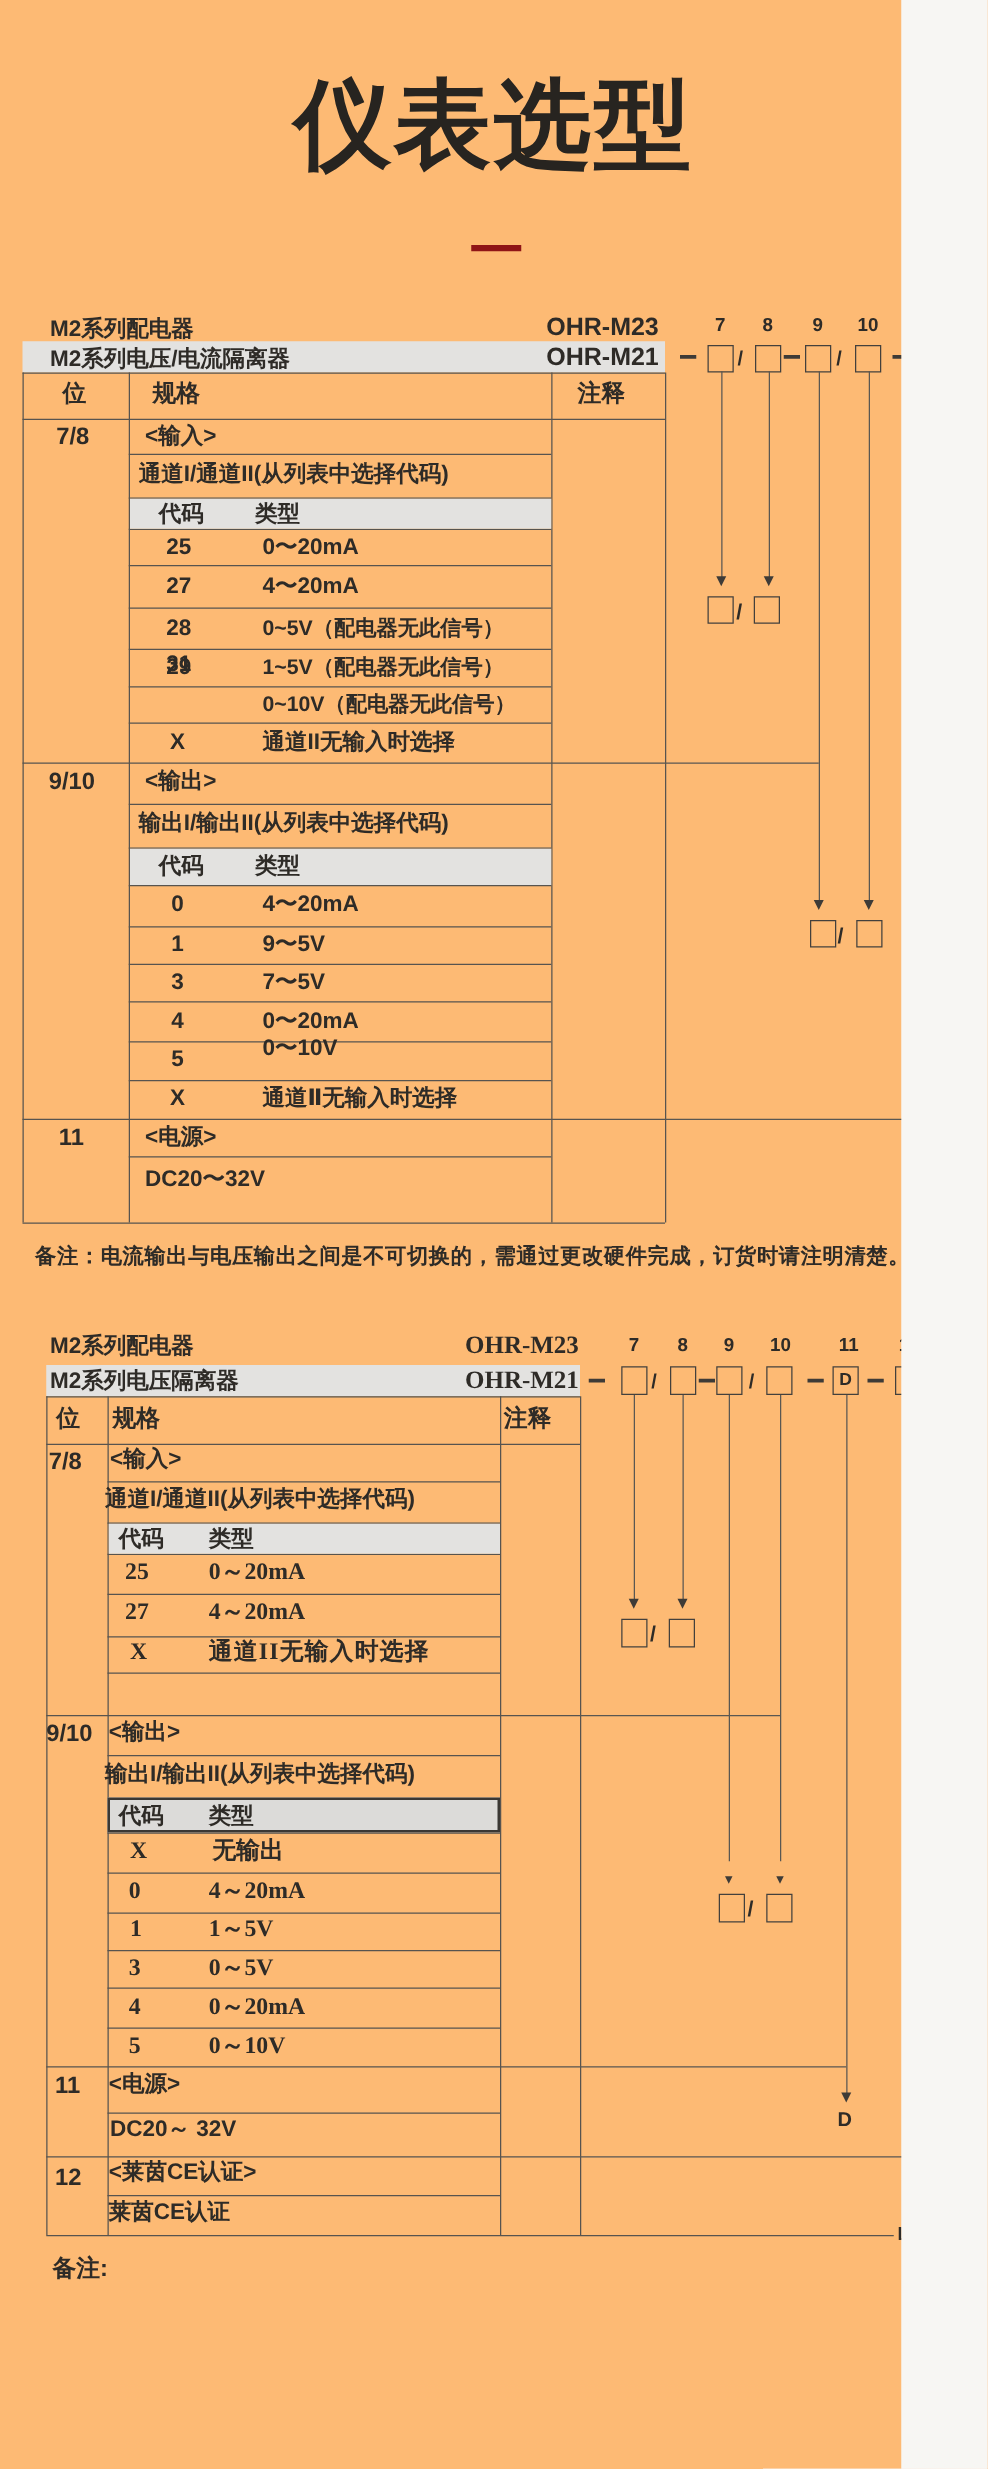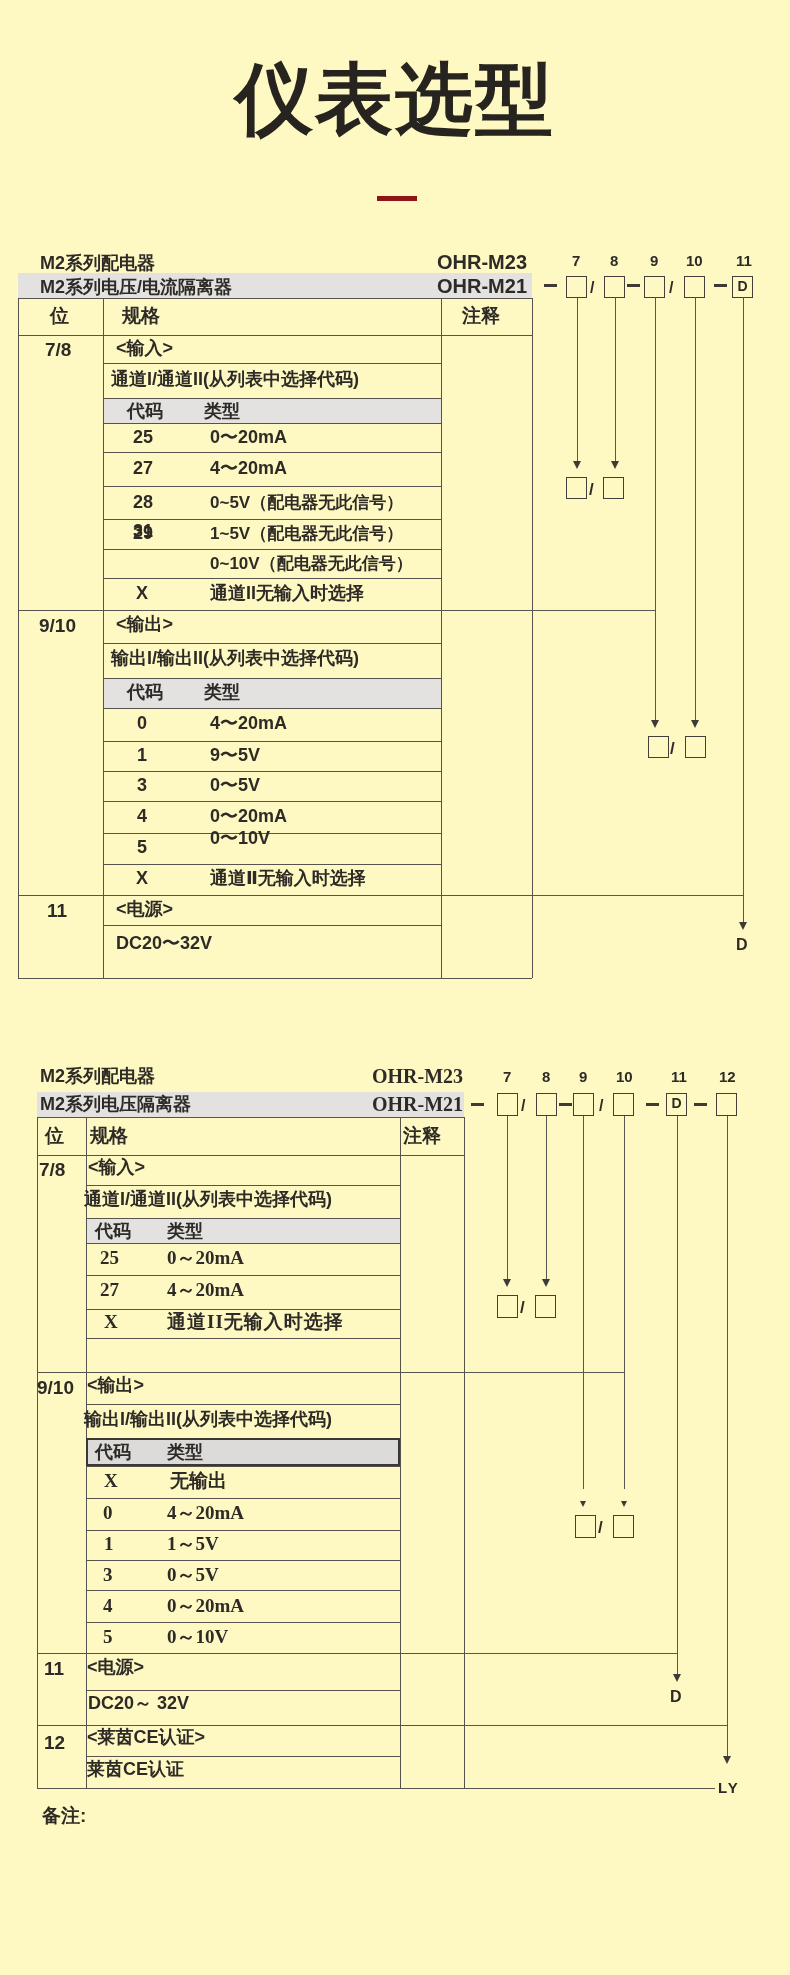--- a/index.html
+++ b/index.html
@@ -1,16 +1,16 @@
 <!DOCTYPE html>
 <html><head>
 <meta charset="utf-8">
 <style>
   html,body{margin:0;padding:0;background:#f7f6f3;}
-  #page{position:relative;width:790px;height:1975px;background:#fef9c3;overflow:hidden;
+  #page{position:relative;width:721px;height:1975px;background:#fdba74;overflow:hidden;
         font-family:"Liberation Sans","DejaVu Sans",sans-serif;color:#2e2b27;}
   .t{position:absolute;white-space:nowrap;font-weight:bold;font-size:18px;line-height:1.15;}
   .s15{font-size:15px}.s16{font-size:16px}.s17{font-size:17px}.s19{font-size:19px}.s20{font-size:20px}
   .sf{font-family:"Liberation Serif","DejaVu Serif",serif;}
   .hl{position:absolute;height:1px;background:#57544f;}
   .vl{position:absolute;width:1px;background:#57544f;}
   .band{position:absolute;background:#e3e2e0;}
   .band-bordered{position:absolute;background:#dcdbd9;border:2px solid #3b3834;box-sizing:border-box;}
   .bx{position:absolute;width:21px;height:22px;border:1.5px solid #43403c;box-sizing:border-box;
       text-align:center;font-weight:bold;font-size:14px;line-height:19px;}
@@ -113,21 +113,21 @@
   <span class="t s19" style="left:39px;top:615px">9/10</span>
   <span class="t" style="left:116px;top:614px">&lt;输出&gt;</span>
   <span class="t" style="left:111px;top:648px">输出I/输出II(从列表中选择代码)</span>
   <span class="t" style="left:127px;top:682px">代码</span>
   <span class="t" style="left:204px;top:682px">类型</span>
   <span class="t" style="left:137px;top:713px">0</span>
   <span class="t" style="left:210px;top:713px">4〜20mA</span>
   <span class="t" style="left:137px;top:745px">1</span>
   <span class="t" style="left:210px;top:745px">9〜5V</span>
   <span class="t" style="left:137px;top:775px">3</span>
-  <span class="t" style="left:210px;top:775px">0〜5V</span>
+  <span class="t" style="left:210px;top:775px">7〜5V</span>
   <span class="t" style="left:137px;top:806px">4</span>
   <span class="t" style="left:210px;top:806px">0〜20mA</span>
   <span class="t" style="left:137px;top:837px">5</span>
   <span class="t" style="left:210px;top:828px">0〜10V</span>
   <span class="t" style="left:136px;top:868px">X</span>
   <span class="t" style="left:210px;top:868px">通道Ⅱ无输入时选择</span>
 
   <span class="t s19" style="left:47px;top:900px">11</span>
   <span class="t" style="left:116px;top:899px">&lt;电源&gt;</span>
   <span class="t" style="left:116px;top:933px">DC20〜32V</span>
@@ -147,20 +147,21 @@
   <div class="bx" style="left:648px;top:736px"></div>
   <span class="t s17" style="left:670px;top:739px">/</span>
   <div class="bx" style="left:685px;top:736px"></div>
 
   <div class="ll" style="left:743px;top:297px;height:626px"></div>
   <div class="ar" style="left:739px;top:922px"></div>
   <span class="t s16" style="left:736px;top:936px">D</span>
   <div class="hll" style="left:532px;top:610px;width:123px"></div>
   <div class="hll" style="left:532px;top:895px;width:211px"></div>
 
+  <span class="t s17" style="left:28px;top:995px;letter-spacing:0.5px">备注：电流输出与电压输出之间是不可切换的，需通过更改硬件完成，订货时请注明清楚。</span>
 
   <div class="band" style="left:37px;top:1092px;width:427px;height:25px"></div>
   <span class="t" style="left:40px;top:1066px">M2系列配电器</span>
   <span class="t s20 sf" style="left:372px;top:1065px">OHR-M23</span>
   <span class="t" style="left:40px;top:1094px">M2系列电压隔离器</span>
   <span class="t s20 sf" style="left:372px;top:1093px">OHR-M21</span>
 
   <span class="t s15" style="left:503px;top:1068px">7</span>
   <span class="t s15" style="left:542px;top:1068px">8</span>
   <span class="t s15" style="left:579px;top:1068px">9</span>

